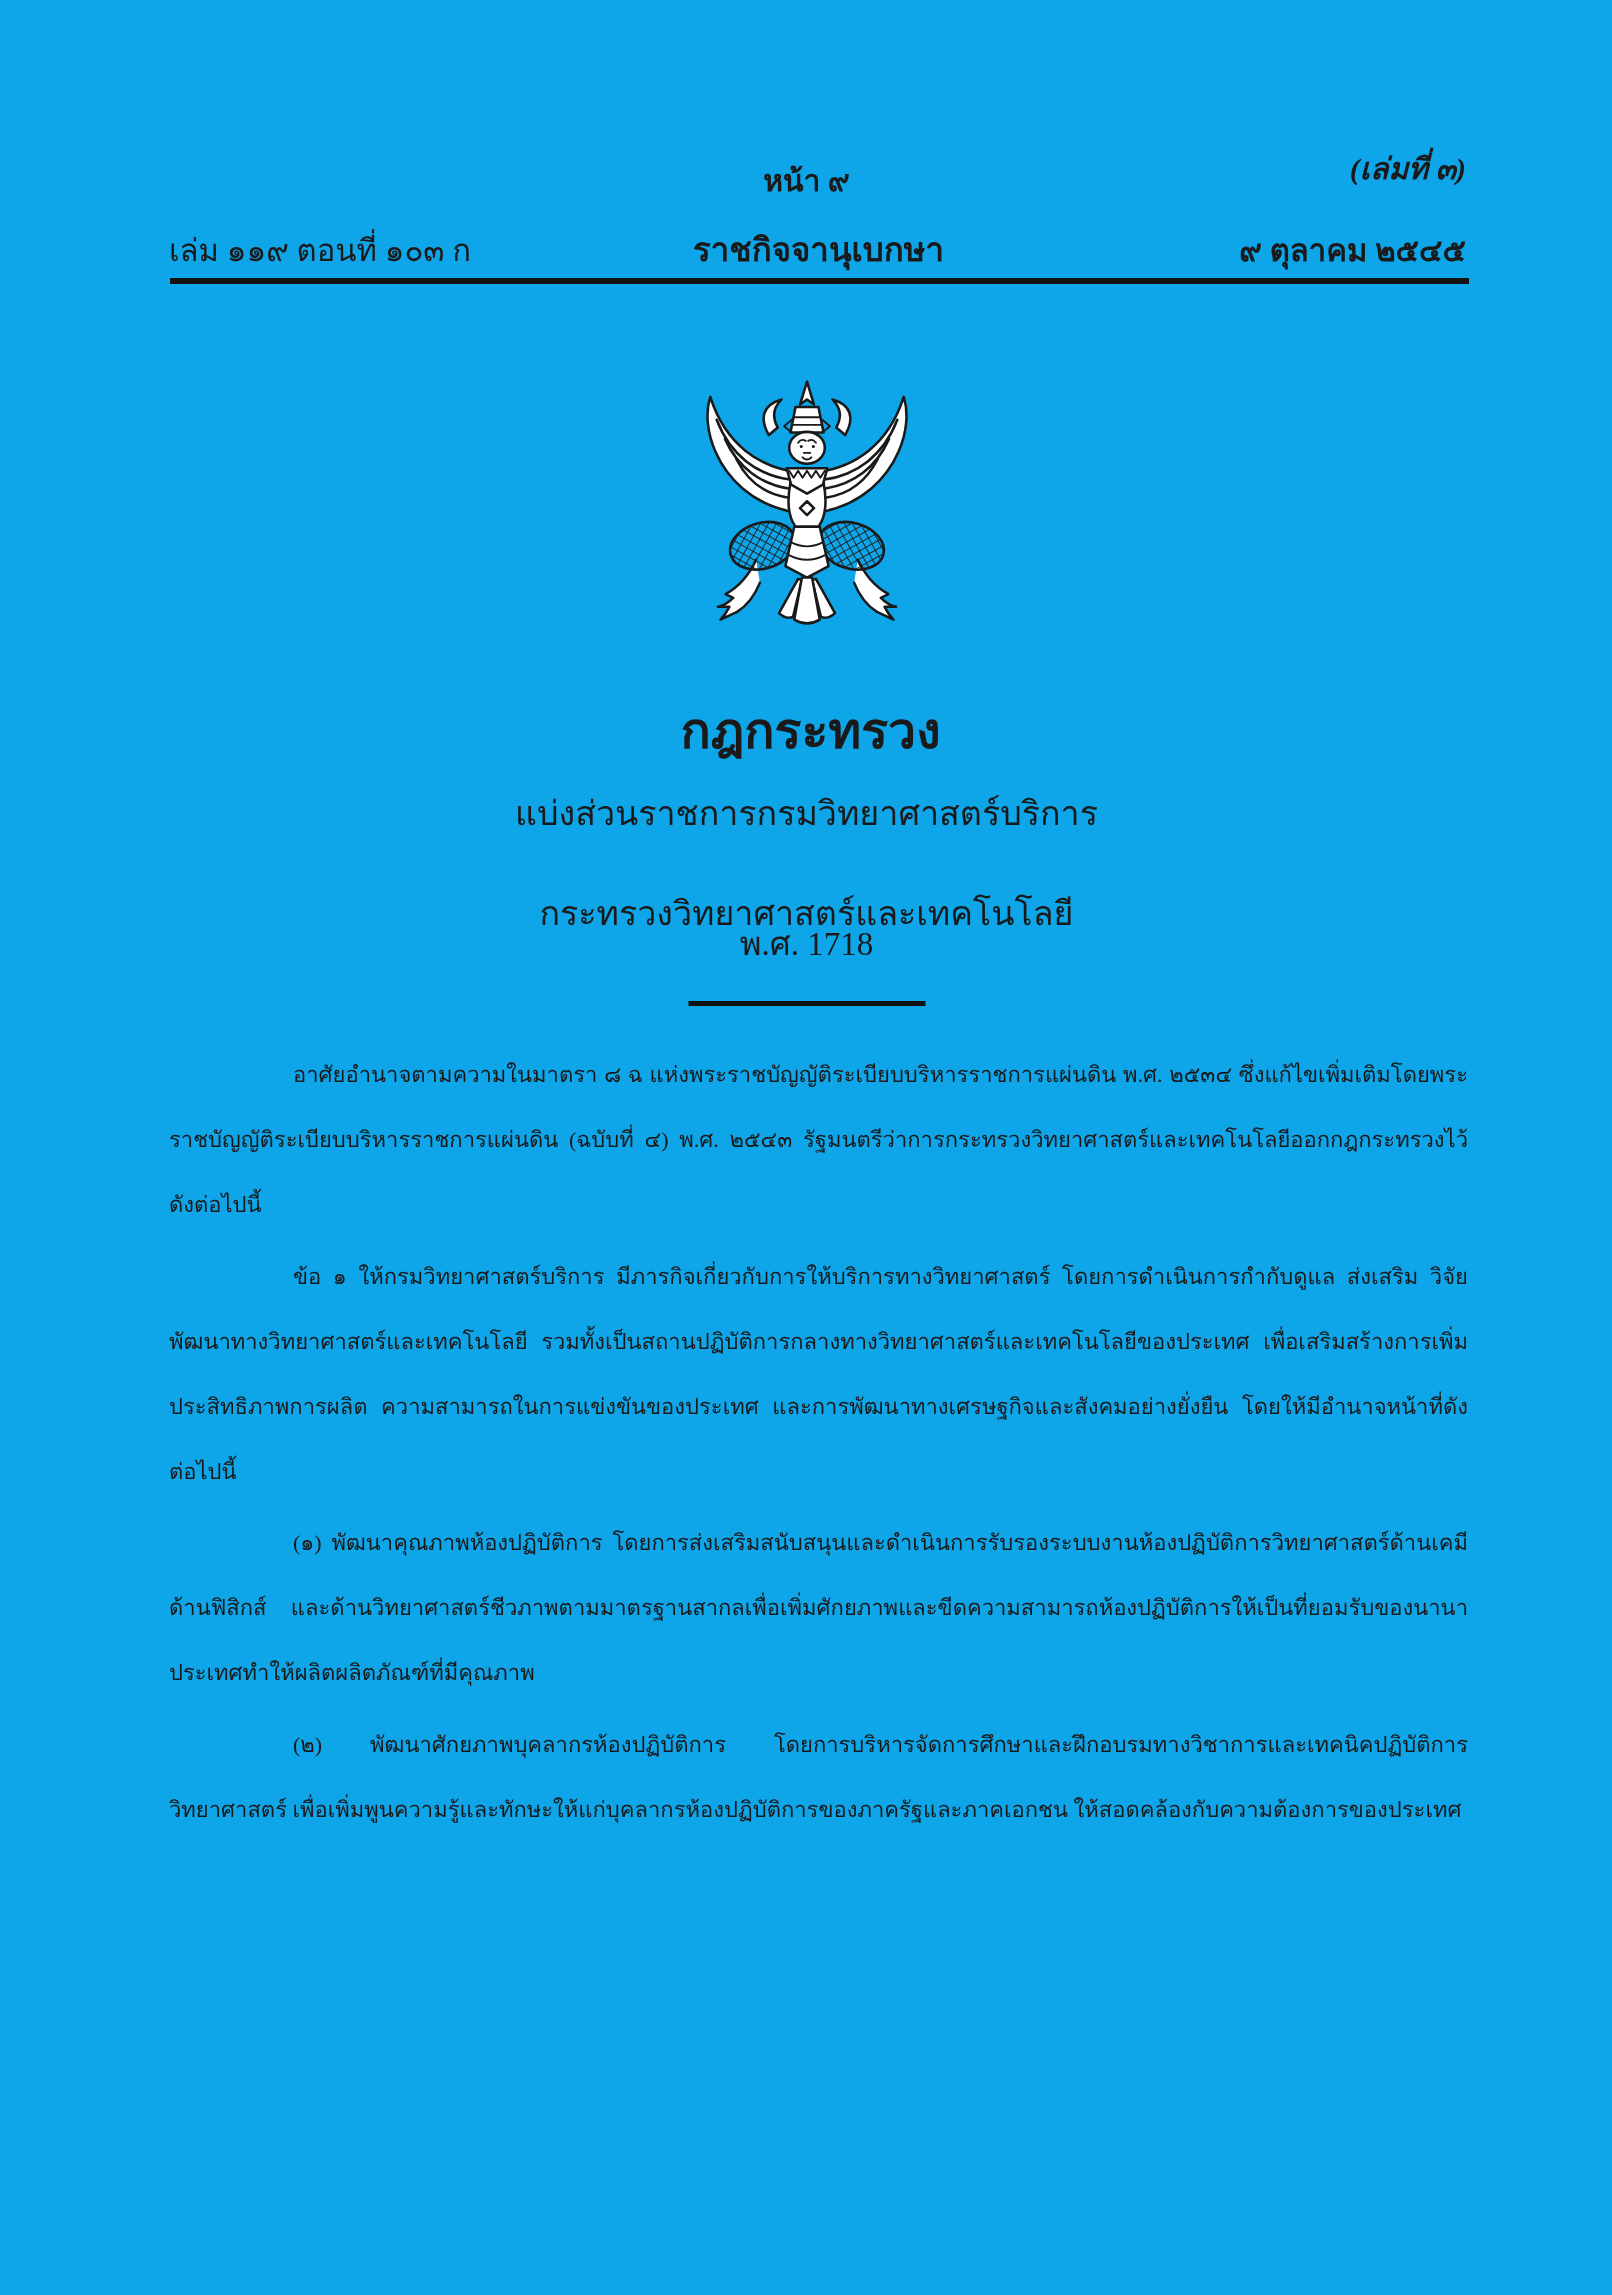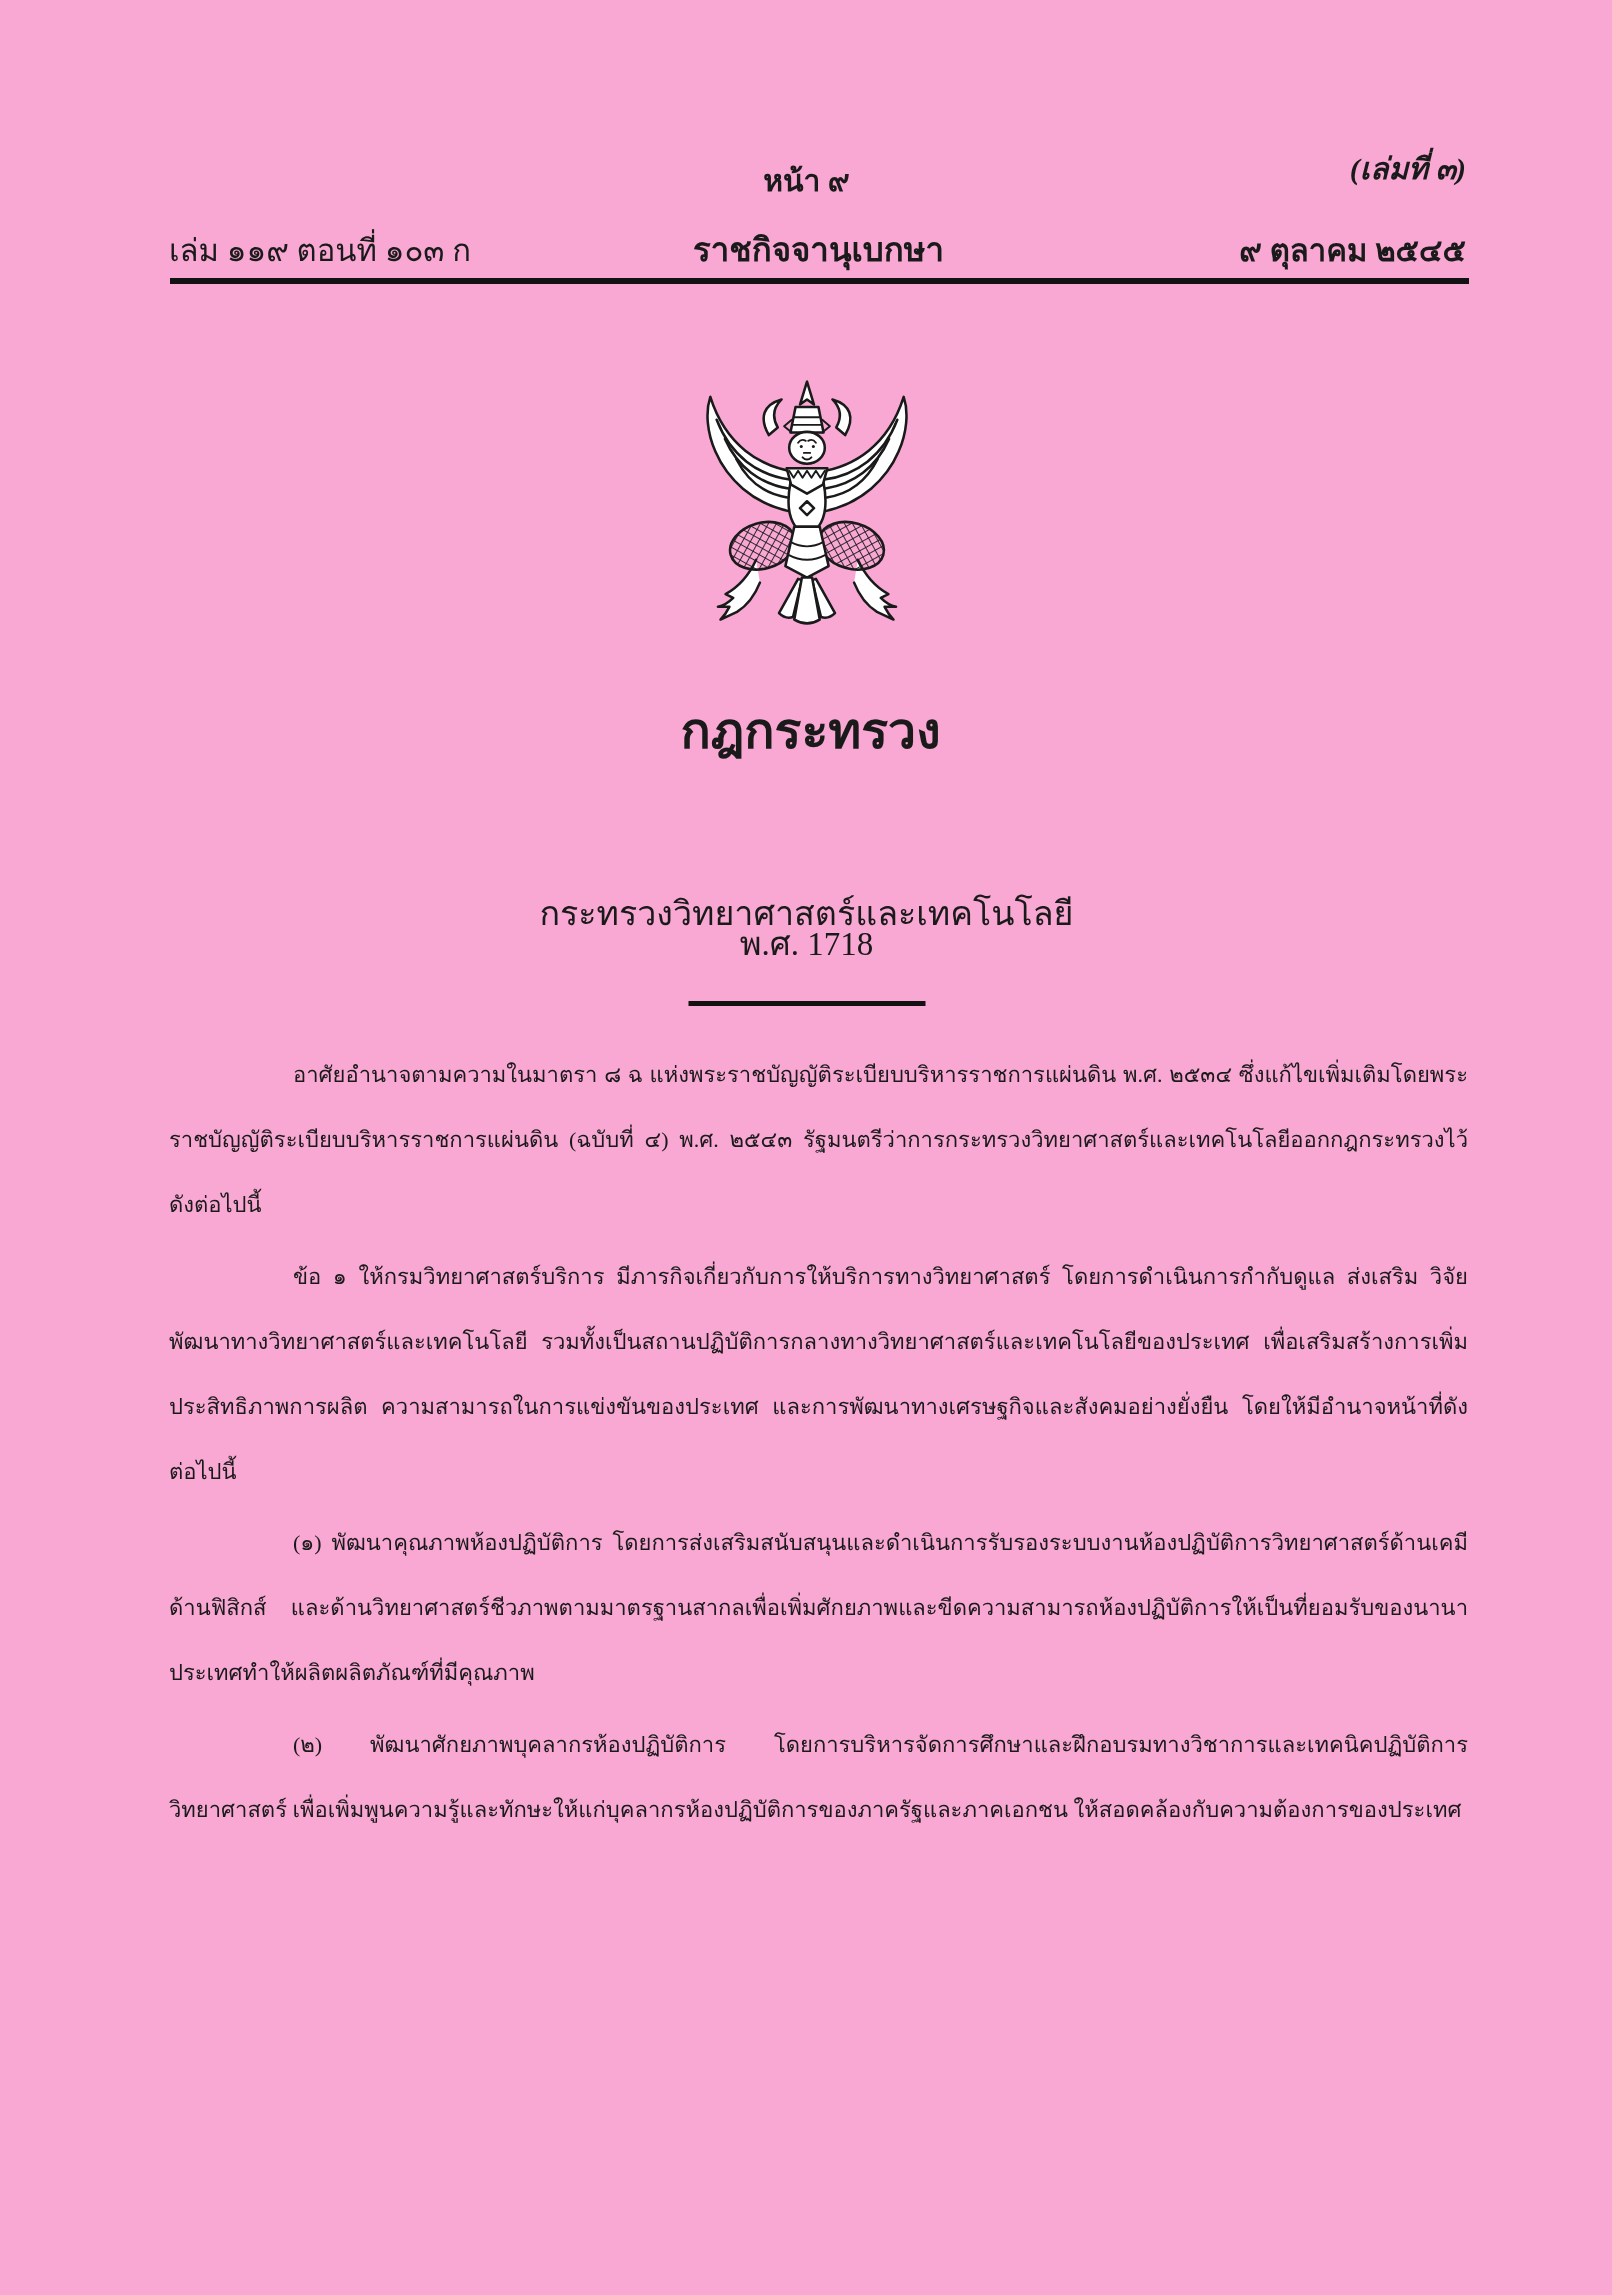--- a/index.html
+++ b/index.html
@@ -5,21 +5,21 @@
   html, body {
     margin: 0;
     padding: 0;
     background: #e8e8e8;
   }
   .page {
     position: relative;
     width: 1613px;
     height: 2295px;
     margin: 0 auto;
-    background: #f9a8d4;
+    background: #0ea5e9;
     color: #1a1a1a;
     font-family: "Liberation Serif", "DejaVu Serif", serif;
     overflow: hidden;
   }
   .abs { position: absolute; }
 
   
   .hdr-page-label {
     top: 161px; left: 0; width: 100%;
     text-align: center;
@@ -150,20 +150,21 @@
         <ellipse cx="180" cy="114" rx="28" ry="25" fill="#ffffff"></ellipse>
         <path d="M166,106 q5,-7 12,-3 M182,103 q7,-4 12,3" stroke-width="3"></path>
         <circle cx="171" cy="112" r="2.4" fill="#1a1a1a" stroke="none"></circle>
         <circle cx="190" cy="112" r="2.4" fill="#1a1a1a" stroke="none"></circle>
         <path d="M175,122 h10 M173,129 q7,7 14,0" stroke-width="3"></path>
       </g>
     </svg>
   </div>
 
   <h1 class="abs doc-title">กฎกระทรวง</h1>
+  <div class="abs doc-sub doc-sub1">แบ่งส่วนราชการกรมวิทยาศาสตร์บริการ</div>
   <div class="abs doc-sub doc-sub2">กระทรวงวิทยาศาสตร์และเทคโนโลยี</div>
   <div class="abs doc-sub doc-sub3">พ.ศ. 1718</div>
   <div class="abs title-divider"></div>
 
   <main class="abs body-text">
     <p>อาศัยอำนาจตามความในมาตรา ๘ ฉ แห่งพระราชบัญญัติระเบียบบริหารราชการแผ่นดิน พ.ศ. ๒๕๓๔ ซึ่งแก้ไขเพิ่มเติมโดยพระราชบัญญัติระเบียบบริหารราชการแผ่นดิน (ฉบับที่ ๔) พ.ศ. ๒๕๔๓ รัฐมนตรีว่าการกระทรวงวิทยาศาสตร์และเทคโนโลยีออกกฎกระทรวงไว้ ดังต่อไปนี้</p>
     <p>ข้อ ๑ ให้กรมวิทยาศาสตร์บริการ มีภารกิจเกี่ยวกับการให้บริการทางวิทยาศาสตร์ โดยการดำเนินการกำกับดูแล ส่งเสริม วิจัยพัฒนาทางวิทยาศาสตร์และเทคโนโลยี รวมทั้งเป็นสถานปฏิบัติการกลางทางวิทยาศาสตร์และเทคโนโลยีของประเทศ เพื่อเสริมสร้างการเพิ่มประสิทธิภาพการผลิต ความสามารถในการแข่งขันของประเทศ และการพัฒนาทางเศรษฐกิจและสังคมอย่างยั่งยืน โดยให้มีอำนาจหน้าที่ดังต่อไปนี้</p>
     <p>(๑) พัฒนาคุณภาพห้องปฏิบัติการ โดยการส่งเสริมสนับสนุนและดำเนินการรับรองระบบงานห้องปฏิบัติการวิทยาศาสตร์ด้านเคมี ด้านฟิสิกส์ และด้านวิทยาศาสตร์ชีวภาพตามมาตรฐานสากลเพื่อเพิ่มศักยภาพและขีดความสามารถห้องปฏิบัติการให้เป็นที่ยอมรับของนานาประเทศทำให้ผลิตผลิตภัณฑ์ที่มีคุณภาพ</p>
     <p>(๒) พัฒนาศักยภาพบุคลากรห้องปฏิบัติการ โดยการบริหารจัดการศึกษาและฝึกอบรมทางวิชาการและเทคนิคปฏิบัติการวิทยาศาสตร์ เพื่อเพิ่มพูนความรู้และทักษะให้แก่บุคลากรห้องปฏิบัติการของภาครัฐและภาคเอกชน ให้สอดคล้องกับความต้องการของประเทศ</p>
   </main>

